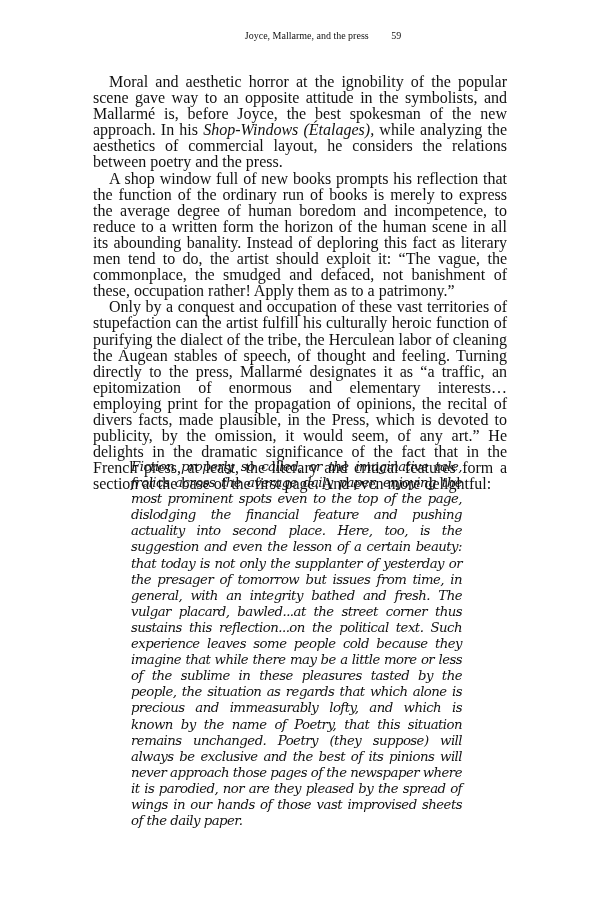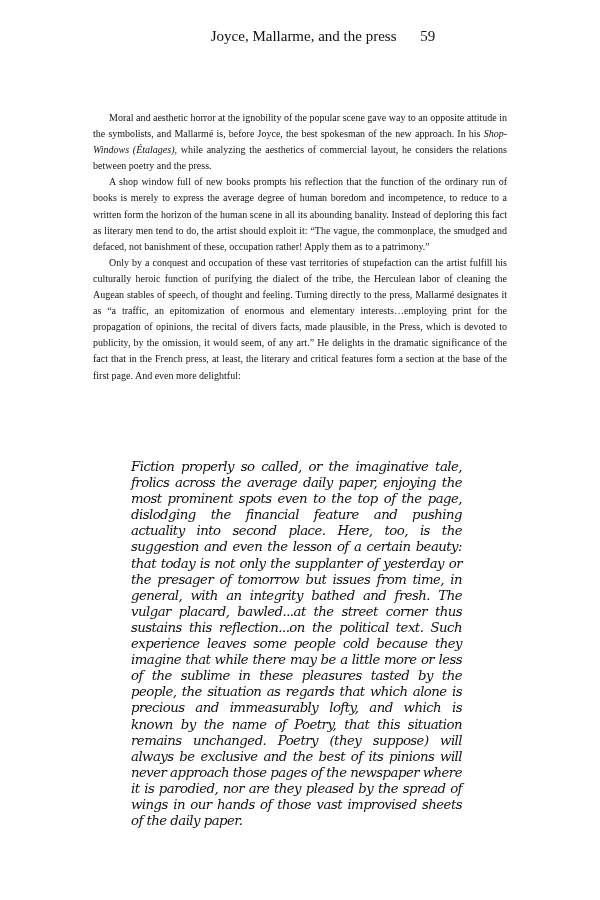--- a/index.html
+++ b/index.html
@@ -14,41 +14,40 @@
       overflow: hidden;
       font-family: "Liberation Serif", "DejaVu Serif", serif;
       color: #111111;
     }
     .running-head {
       position: absolute;
       top: 28px;
       left: 0;
       width: 600px;
       text-align: center;
-      font-size: 15px;
+      font-size: 10px;
       line-height: 16px;
       padding-left: 46px;
       box-sizing: border-box;
     }
     .running-head .title {
       display: inline-block;
     }
     .running-head .page-num {
       display: inline-block;
       margin-left: 20px;
     }
     .body-text {
       position: absolute;
       top: 74px;
       left: 93px;
       width: 414px;
-      font-size: 10px;
+      font-size: 16px;
       line-height: 16.1px;
       text-align: justify;
-      margin-top: 36px;
     }
     .body-text p {
       margin: 0;
       text-indent: 16px;
     }
     .body-text p.last-para {
       margin-bottom: 0;
       font-family: Liberation Serif, serif;
     }
     .block-quote {

